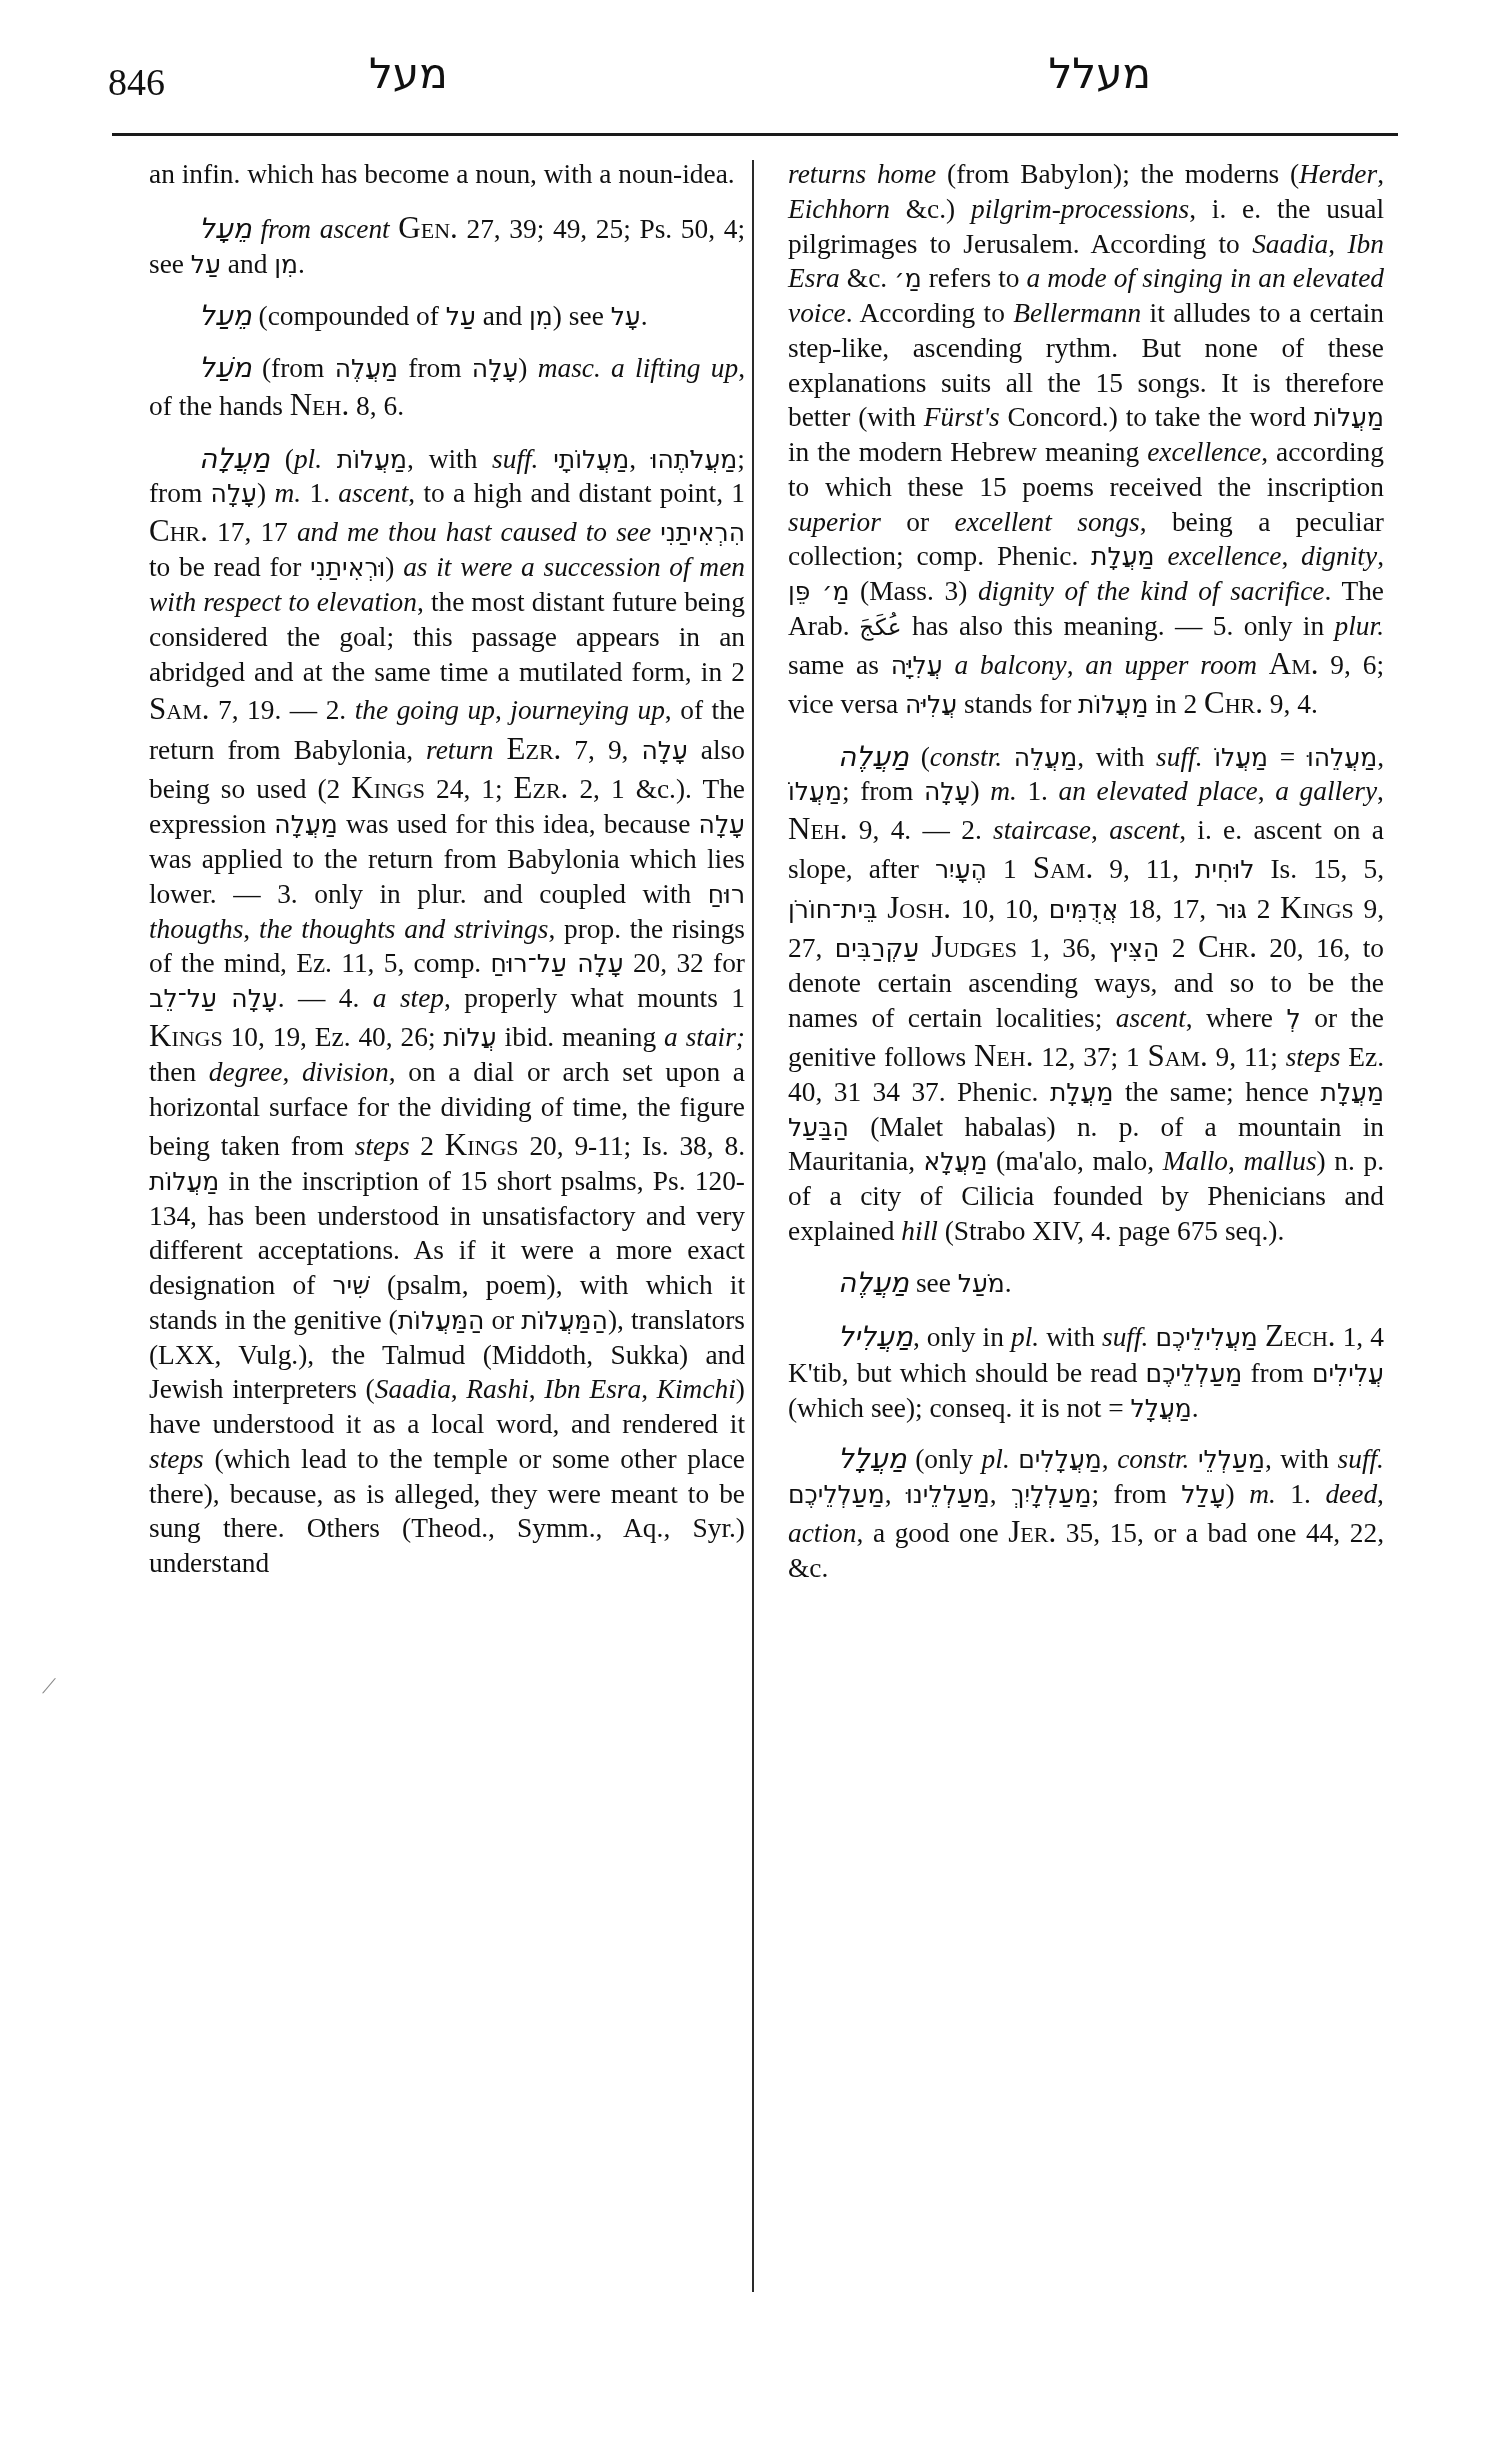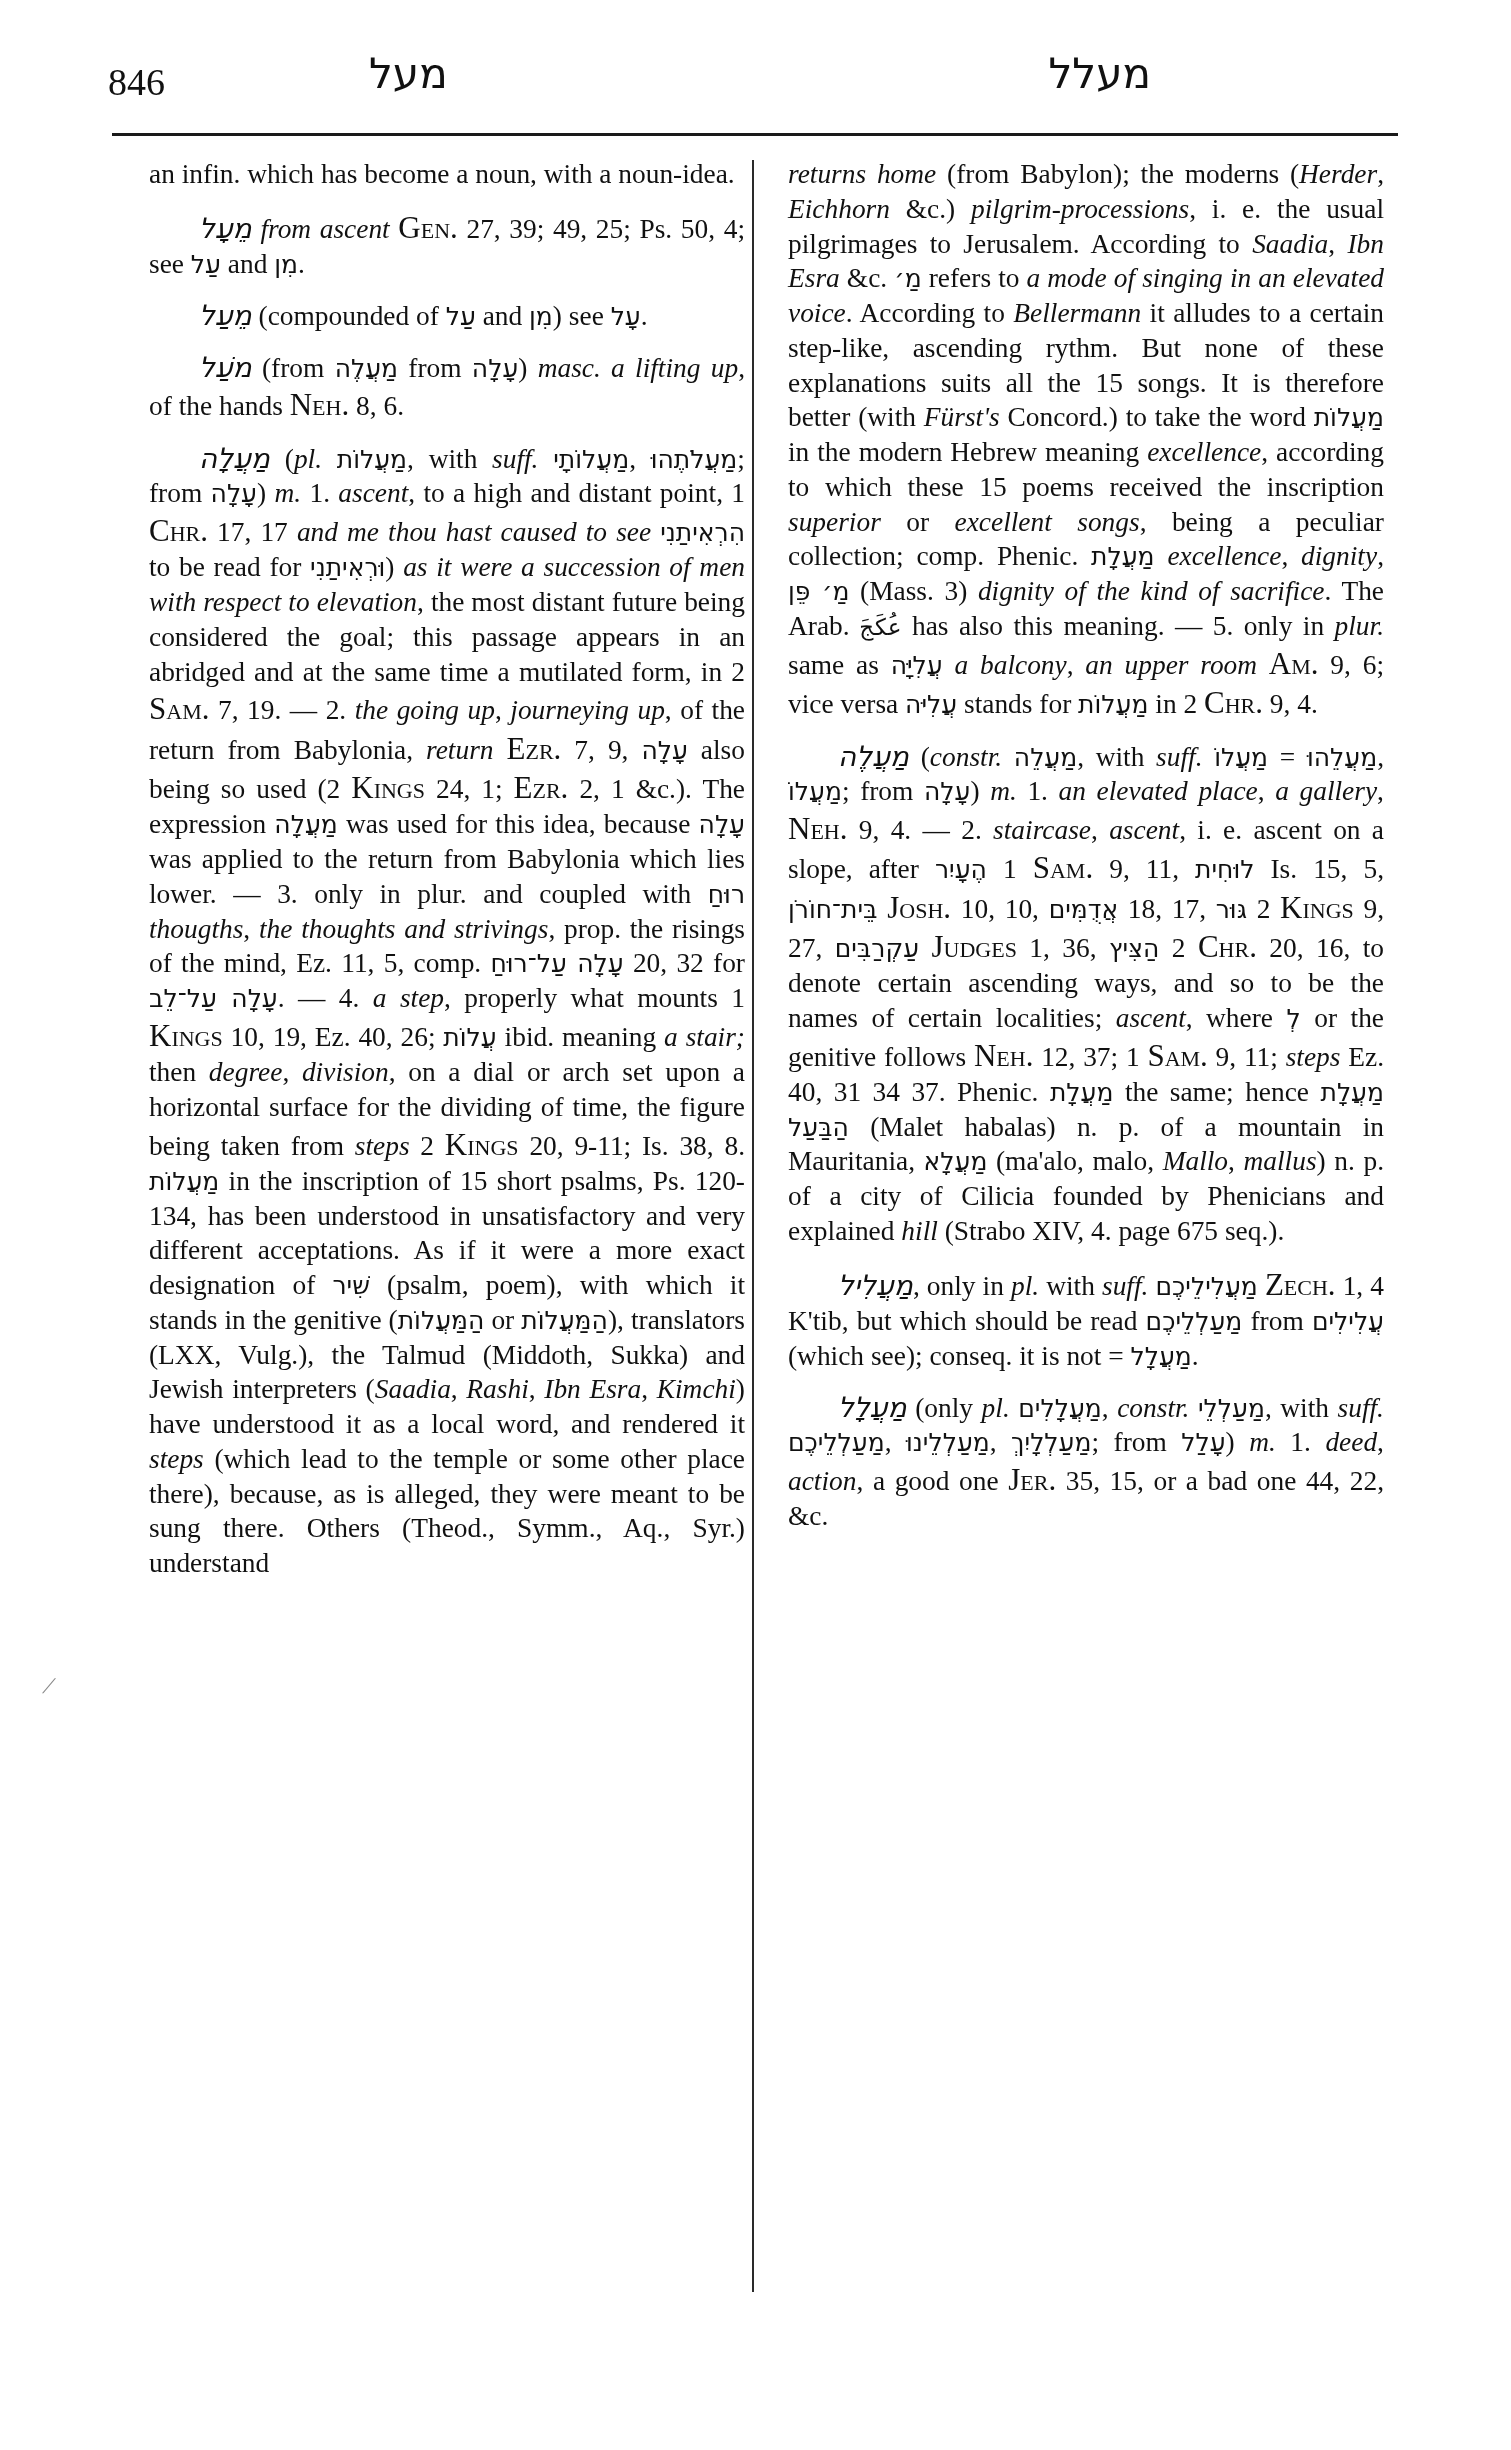--- a/index.html
+++ b/index.html
@@ -136,19 +136,20 @@
   <div class="col col-left">
       <p class="">an infin. which has become a noun, with a noun-idea.</p>
       <p class="ind gap"><span class="heb-big">מֵעָל</span> <i>from ascent</i> <span class="sc">Gen.</span> 27, 39; 49, 25; Ps. 50, 4; see <span class="heb">עַל</span> and <span class="heb">מִן</span>.</p>
       <p class="ind gap"><span class="heb-big">מֵעַל</span> (compounded of <span class="heb">עַל</span> and <span class="heb">מִן</span>) see <span class="heb">עָל</span>.</p>
       <p class="ind gap"><span class="heb-big">מֹעַל</span> (from <span class="heb">מַעֲלֶה</span> from <span class="heb">עָלָה</span>) <i>masc. a lifting up</i>, of the hands <span class="sc">Neh.</span> 8, 6.</p>
       <p class="ind gap"><span class="heb-big">מַעֲלָה</span> (<i>pl.</i> <span class="heb">מַעֲלוֹת</span>, with <i>suff.</i> <span class="heb">מַעֲלוֹתָי</span>, <span class="heb">מַעֲלֹתֶהוּ</span>; from <span class="heb">עָלָה</span>) <i>m.</i> 1. <i>ascent</i>, to a high and distant point, 1 <span class="sc">Chr.</span> 17, 17 <i>and me thou hast caused to see</i> <span class="heb">הִרְאִיתַנִי</span> to be read for <span class="heb">וּרְאִיתַנִי</span>) <i>as it were a succession of men with respect to elevation</i>, the most distant future being considered the goal; this passage appears in an abridged and at the same time a mutilated form, in 2 <span class="sc">Sam.</span> 7, 19. — 2. <i>the going up</i>, <i>journeying up</i>, of the return from Babylonia, <i>return</i> <span class="sc">Ezr.</span> 7, 9, <span class="heb">עָלָה</span> also being so used (2 <span class="sc">Kings</span> 24, 1; <span class="sc">Ezr.</span> 2, 1 &amp;c.). The expression <span class="heb">מַעֲלָה</span> was used for this idea, because <span class="heb">עָלָה</span> was applied to the return from Babylonia which lies lower. — 3. only in plur. and coupled with <span class="heb">רוּחַ</span> <i>thougths</i>, <i>the thoughts and strivings</i>, prop. the risings of the mind, Ez. 11, 5, comp. <span class="heb">עָלָה עַל־רוּחַ</span> 20, 32 for <span class="heb">עָלָה עַל־לֵב</span>. — 4. <i>a step</i>, properly what mounts 1 <span class="sc">Kings</span> 10, 19, Ez. 40, 26; <span class="heb">עֲלוֹת</span> ibid. meaning <i>a stair;</i> then <i>degree</i>, <i>division</i>, on a dial or arch set upon a horizontal surface for the dividing of time, the figure being taken from <i>steps</i> 2 <span class="sc">Kings</span> 20, 9-11; Is. 38, 8. <span class="heb">מַעֲלוֹת</span> in the inscription of 15 short psalms, Ps. 120-134, has been understood in unsatisfactory and very different acceptations. As if it were a more exact designation of <span class="heb">שִׁיר</span> (psalm, poem), with which it stands in the genitive (<span class="heb">הַמַּעֲלוֹת</span> or <span class="heb">הַמַּעֲלוֹת</span>), translators (LXX, Vulg.), the Talmud (Middoth, Sukka) and Jewish interpreters (<i>Saadia</i>, <i>Rashi</i>, <i>Ibn Esra</i>, <i>Kimchi</i>) have understood it as a local word, and rendered it <i>steps</i> (which lead to the temple or some other place there), because, as is alleged, they were meant to be sung there. Others (Theod., Symm., Aq., Syr.) understand</p>
     </div>
   <div class="col col-right">
       <p class=""><i>returns home</i> (from Babylon); the moderns (<i>Herder</i>, <i>Eichhorn</i> &amp;c.) <i>pilgrim-processions</i>, i. e. the usual pilgrimages to Jerusalem. According to <i>Saadia</i>, <i>Ibn Esra</i> &amp;c. <span class="heb">מַ׳</span> refers to <i>a mode of singing in an elevated voice</i>. According to <i>Bellermann</i> it alludes to a certain step-like, ascending rythm. But none of these explanations suits all the 15 songs. It is therefore better (with <i>Fürst's</i> Concord.) to take the word <span class="heb">מַעֲלוֹת</span> in the modern Hebrew meaning <i>excellence</i>, according to which these 15 poems received the inscription <i>superior</i> or <i>excellent songs</i>, being a peculiar collection; comp. Phenic. <span class="heb">מַעֲלָת</span> <i>excellence</i>, <i>dignity</i>, <span class="heb">מַ׳ פֵּן</span> (Mass. 3) <i>dignity of the kind of sacrifice</i>. The Arab. <span class="ar">عُكَجَ</span> has also this meaning. — 5. only in <i>plur.</i> same as <span class="heb">עֲלִיָּה</span> <i>a balcony</i>, <i>an upper room</i> <span class="sc">Am.</span> 9, 6; vice versa <span class="heb">עֲלִיּה</span> stands for <span class="heb">מַעֲלוֹת</span> in 2 <span class="sc">Chr.</span> 9, 4.</p>
       <p class="ind gap"><span class="heb-big">מַעֲלֶה</span> (<i>constr.</i> <span class="heb">מַעֲלֵה</span>, with <i>suff.</i> <span class="heb">מַעֲלוֹ</span> = <span class="heb">מַעֲלֵהוּ</span>, <span class="heb">מַעֲלוֹ</span>; from <span class="heb">עָלָה</span>) <i>m.</i> 1. <i>an elevated place</i>, <i>a gallery</i>, <span class="sc">Neh.</span> 9, 4. — 2. <i>staircase</i>, <i>ascent</i>, i. e. ascent on a slope, after <span class="heb">הֶעָיִר</span> 1 <span class="sc">Sam.</span> 9, 11, <span class="heb">לוּחִית</span> Is. 15, 5, <span class="heb">בֵּית־חוֹרֹן</span> <span class="sc">Josh.</span> 10, 10, <span class="heb">אֲדֻמִּים</span> 18, 17, <span class="heb">גּוּר</span> 2 <span class="sc">Kings</span> 9, 27, <span class="heb">עַקְרַבִּים</span> <span class="sc">Judges</span> 1, 36, <span class="heb">הַצִּיץ</span> 2 <span class="sc">Chr.</span> 20, 16, to denote certain ascending ways, and so to be the names of certain localities; <i>ascent</i>, where <span class="heb">לְ</span> or the genitive follows <span class="sc">Neh.</span> 12, 37; 1 <span class="sc">Sam.</span> 9, 11; <i>steps</i> Ez. 40, 31 34 37. Phenic. <span class="heb">מַעֲלָת</span> the same; hence <span class="heb">מַעֲלָת הַבַּעַל</span> (Malet habalas) n. p. of a mountain in Mauritania, <span class="heb">מַעֲלָא</span> (ma'alo, malo, <i>Mallo</i>, <i>mallus</i>) n. p. of a city of Cilicia founded by Phenicians and explained <i>hill</i> (Strabo XIV, 4. page 675 seq.).</p>
+      <p class="ind gap"><span class="heb-big">מַעֲלֶה</span> see <span class="heb">מֹעַל</span>.</p>
       <p class="ind gap"><span class="heb-big">מַעֲלִיל</span>, only in <i>pl.</i> with <i>suff.</i> <span class="heb">מַעֲלִילֵיכֶם</span> <span class="sc">Zech.</span> 1, 4 K'tib, but which should be read <span class="heb">מַעַלְלֵיכֶם</span> from <span class="heb">עֲלִילִים</span> (which see); conseq. it is not = <span class="heb">מַעֲלָל</span>.</p>
       <p class="ind gap"><span class="heb-big">מַעֲלָל</span> (only <i>pl.</i> <span class="heb">מַעֲלָלִים</span>, <i>constr.</i> <span class="heb">מַעַלְלֵי</span>, with <i>suff.</i> <span class="heb">מַעַלְלֵיכֶם</span>, <span class="heb">מַעַלְלֵינוּ</span>, <span class="heb">מַעַלְלָיִךְ</span>; from <span class="heb">עָלַל</span>) <i>m.</i> 1. <i>deed</i>, <i>action</i>, a good one <span class="sc">Jer.</span> 35, 15, or a bad one 44, 22, &amp;c.</p>
     </div>
 
   <div class="tiny-mark">⟋</div>
 </div>
 
 
 </body></html>

